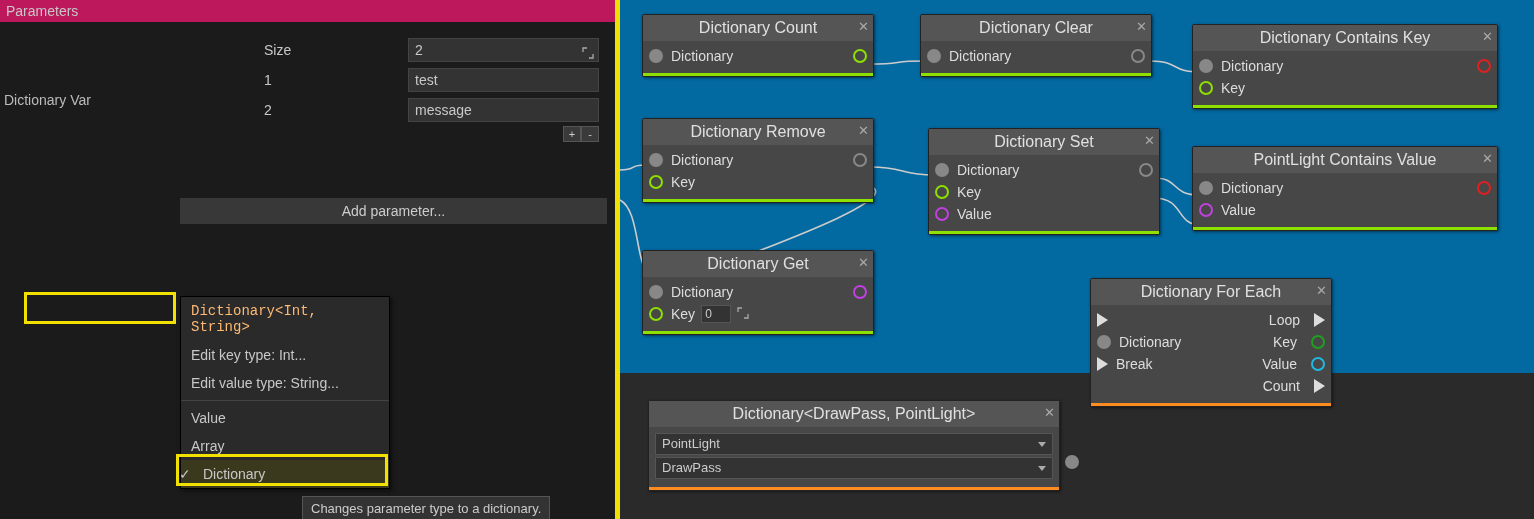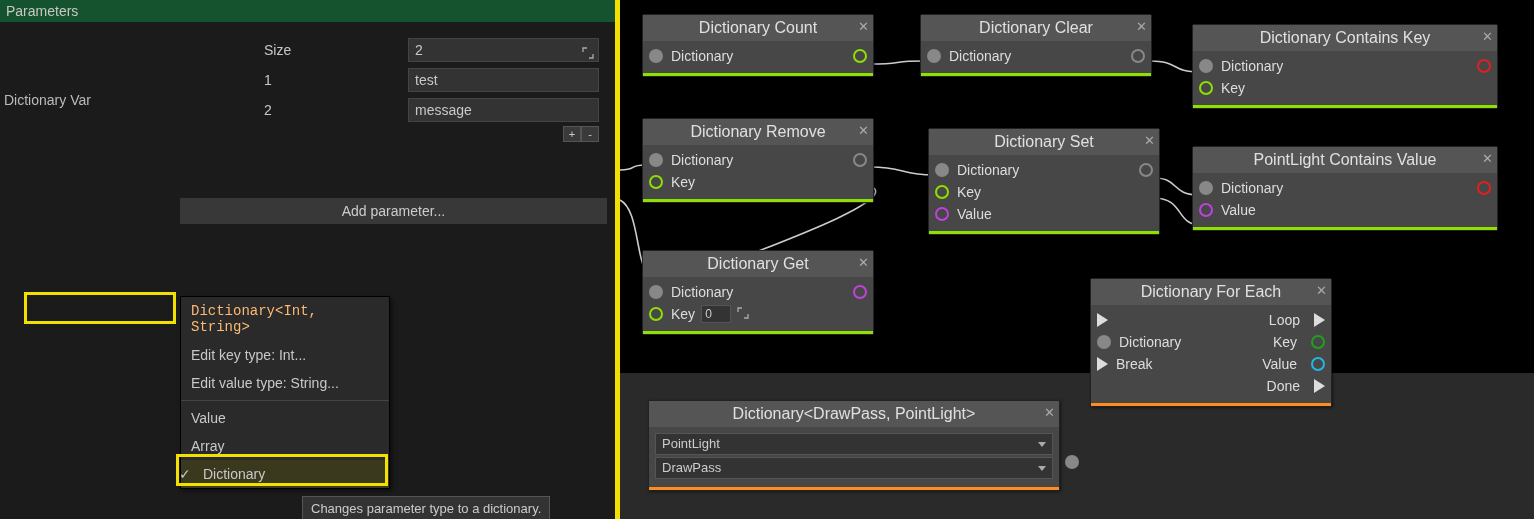--- a/index.html
+++ b/index.html
@@ -1,21 +1,21 @@
 <!DOCTYPE html>
 <html><head>
 <meta charset="utf-8">
 <style>
   * { margin: 0; padding: 0; box-sizing: border-box; font-family: "Segoe UI", Arial, sans-serif; }
   body { background: #2a2a2a; color: #c8c8c8; font-size: 14px; overflow: hidden; width: 1534px; height: 519px; position: relative; }
   .divider-vert { position: absolute; left: 615px; top: 0; width: 5px; height: 519px; background: #f2e000; }
 
   
   .left-panel { position: absolute; left: 0; top: 0; width: 615px; height: 519px; background: #1b1b1b; }
-  .title-bar { background: #14532d; color: #c8c8c8; padding: 3px 6px; font-size: 14px; }
+  .title-bar { background: #be185d; color: #c8c8c8; padding: 3px 6px; font-size: 14px; }
   .size-row, .idx-row { display: flex; align-items: center; height: 30px; }
   .size-label { width: 152px; padding-left: 8px; }
   .size-field { flex: 1; background: #333; border: 1px solid #444; margin: 2px 8px 2px 0; height: 24px; line-height: 22px; padding: 0 24px 0 6px; position: relative; }
   .size-field .expand-icon { position: absolute; right: 4px; top: 4px; }
   .table-area { position: absolute; left: 256px; top: 35px; right: 8px; }
   .plus-minus { text-align: right; padding-right: 8px; }
   .plus-minus button { background: #3a3a3a; color: #ccc; border: 1px solid #555; width: 18px; height: 16px; font-size: 11px; line-height: 12px; cursor: pointer; }
 
   .varname { position: absolute; left: 4px; top: 92px; color: #bbb; }
 
@@ -31,21 +31,21 @@
   .ctx-sep { height: 1px; background: #444; margin: 3px 0; }
 
   .hl-box { position: absolute; border: 3px solid #f2e000; pointer-events: none; }
   .hl1 { left: 24px; top: 292px; width: 152px; height: 32px; }
   .hl2 { left: 176px; top: 454px; width: 212px; height: 32px; }
 
   .tooltip { position: absolute; left: 302px; top: 496px; background: #333; border: 1px solid #555; padding: 4px 8px; color: #ccc; font-size: 13px; }
   .add-param-btn { position: absolute; left: 180px; top: 198px; right: 8px; height: 26px; background: #383838; text-align: center; line-height: 26px; color: #ccc; cursor: pointer; }
 
   
-  .right-panel { position: absolute; left: 620px; top: 0; width: 914px; height: 373px; background: #000000; }
+  .right-panel { position: absolute; left: 620px; top: 0; width: 914px; height: 373px; background: #0369a1; }
   svg.wires { position: absolute; left: 0; top: 0; width: 914px; height: 519px; pointer-events: none; }
 
   .node { position: absolute; background: #474747; border: 1px solid #222; border-radius: 2px; box-shadow: 1px 1px 3px rgba(0,0,0,0.5); }
   .node .nhdr { display: flex; align-items: center; justify-content: center; background: #555; color: #e0e0e0; font-size: 16px; height: 26px; position: relative; }
   .node .nhdr .close-icon { position: absolute; right: 4px; top: 4px; font-size: 13px; color: #aaa; cursor: pointer; }
   .node .nbody { padding: 4px 6px 6px 6px; }
   .node .row { display: flex; align-items: center; height: 22px; position: relative; }
   .node .row .lbl { margin-left: 8px; color: #ddd; font-size: 14px; }
   .node .row .rlbl { margin-right: 8px; margin-left: auto; color: #ddd; font-size: 14px; padding-left: 45px; }
   .node .footer-line { height: 3px; }
@@ -302,20 +302,20 @@
         <span class="rlbl">Key</span>
         <span class="port green2" style="margin-left:6px"></span>
       </div>
       <div class="row">
         <span class="exec-tri"></span>
         <span class="lbl">Break</span>
         <span class="rlbl">Value</span>
         <span class="port cyan" style="margin-left:6px"></span>
       </div>
       <div class="row">
-        <span class="rlbl">Done</span>
+        <span class="rlbl">Count</span>
         <span class="exec-tri out"></span>
       </div>
     </div>
     <div class="footer-line c-orange"></div>
   </div>
 
 </div>
 
 </body></html>

